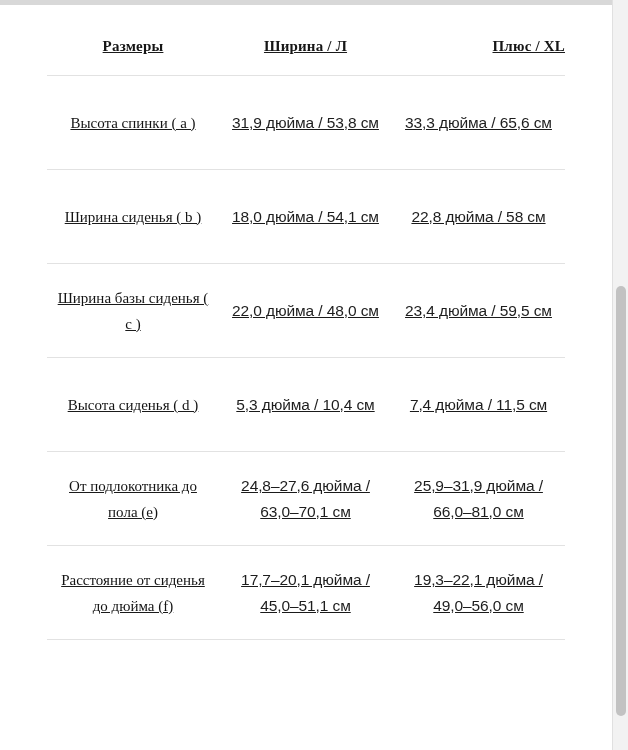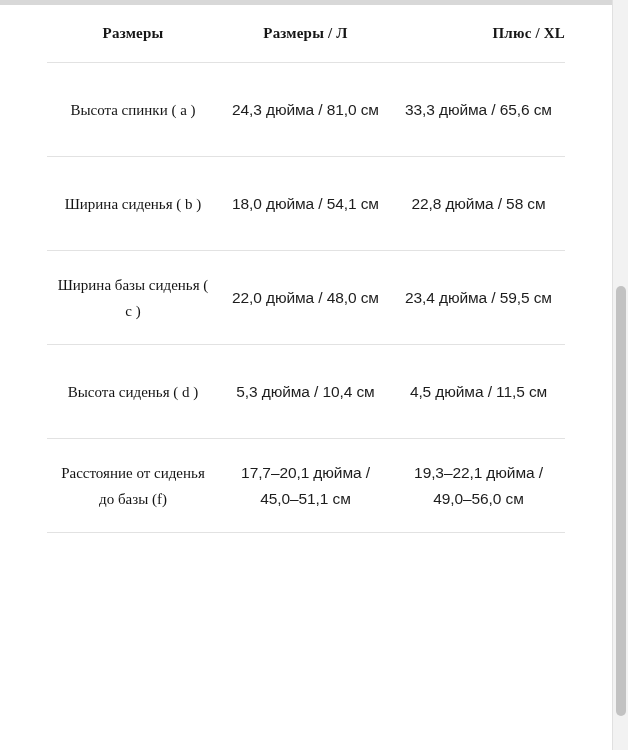--- a/index.html
+++ b/index.html
@@ -28,22 +28,23 @@
     position: absolute;
     left: 0;
     top: 0;
     width: 612px;
     height: 5px;
     background: #d8d8d8;
   }
   .table-wrap {
     position: absolute;
     left: 0;
-    top: 4px;
+    top: 17px;
     width: 612px;
+    text-decoration: underline;
   }
   table.spec {
     width: 518px;
     margin: 0 auto;
     border-collapse: collapse;
     table-layout: fixed;
   }
   table.spec th,
   table.spec td {
     text-align: center;
@@ -118,47 +119,52 @@
 
 <div class="page">
 
   <div class="top-rule"></div>
 
   <div class="table-wrap">
     <table class="spec">
       <thead>
         <tr>
           <th>Размеры</th>
-          <th>Размеры / Л</th>
+          <th>Ширина / Л</th>
           <th>Плюс / XL</th>
         </tr>
       </thead>
       <tbody>
         <tr>
           <td class="label">Высота спинки ( a )</td>
-          <td class="value">24,3 дюйма / 81,0 см</td>
+          <td class="value">31,9 дюйма / 53,8 см</td>
           <td class="value">33,3 дюйма / 65,6 см</td>
         </tr>
         <tr>
           <td class="label">Ширина сиденья ( b )</td>
           <td class="value">18,0 дюйма / 54,1 см</td>
           <td class="value">22,8 дюйма / 58 см</td>
         </tr>
         <tr>
           <td class="label">Ширина базы сиденья ( c )</td>
           <td class="value">22,0 дюйма / 48,0 см</td>
           <td class="value">23,4 дюйма / 59,5 см</td>
         </tr>
         <tr>
           <td class="label">Высота сиденья ( d )</td>
           <td class="value">5,3 дюйма / 10,4 см</td>
-          <td class="value">4,5 дюйма / 11,5 см</td>
+          <td class="value">7,4 дюйма / 11,5 см</td>
         </tr>
         <tr>
-          <td class="label">Расстояние от сиденья до базы (f)</td>
+          <td class="label">От подлокотника до пола (e)</td>
+          <td class="value">24,8–27,6 дюйма / 63,0–70,1 см</td>
+          <td class="value">25,9–31,9 дюйма / 66,0–81,0 см</td>
+        </tr>
+        <tr>
+          <td class="label">Расстояние от сиденья до дюйма (f)</td>
           <td class="value">17,7–20,1 дюйма / 45,0–51,1 см</td>
           <td class="value">19,3–22,1 дюйма / 49,0–56,0 см</td>
         </tr>
       </tbody>
     </table>
     <div class="tail-space"></div>
   </div>
 
 </div>
 

